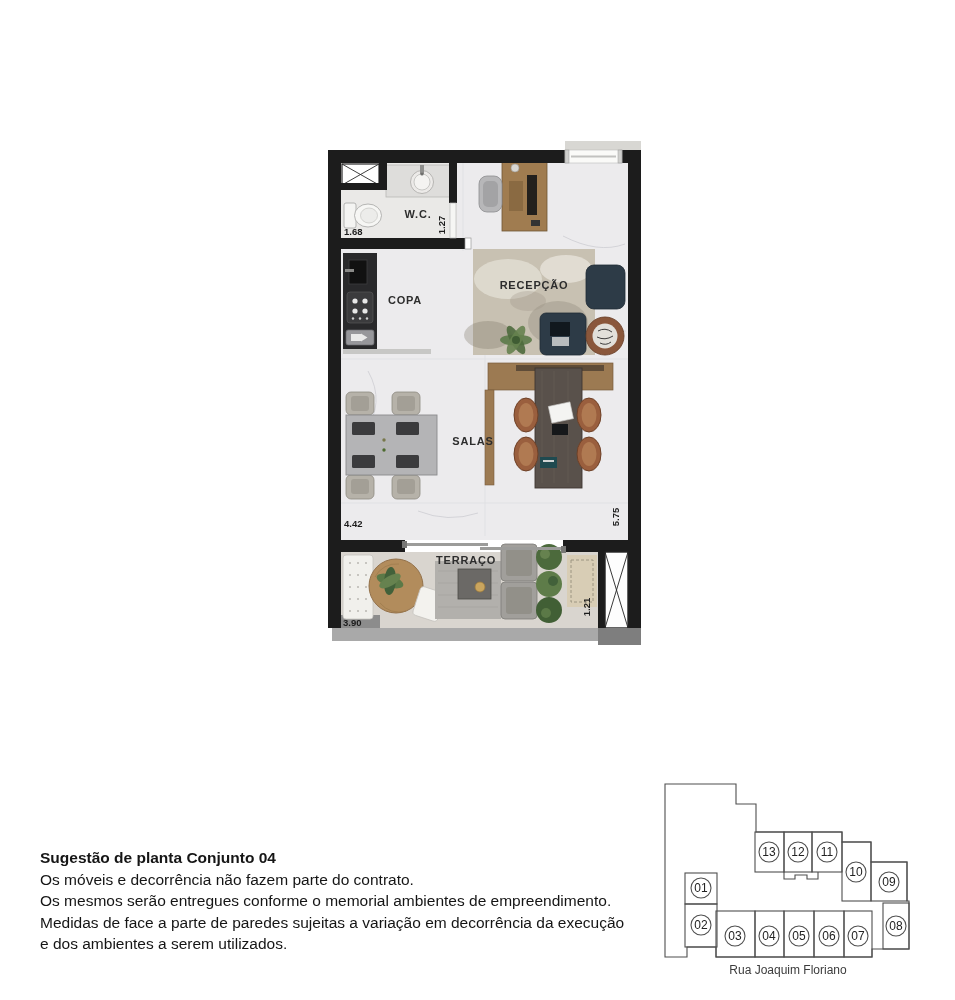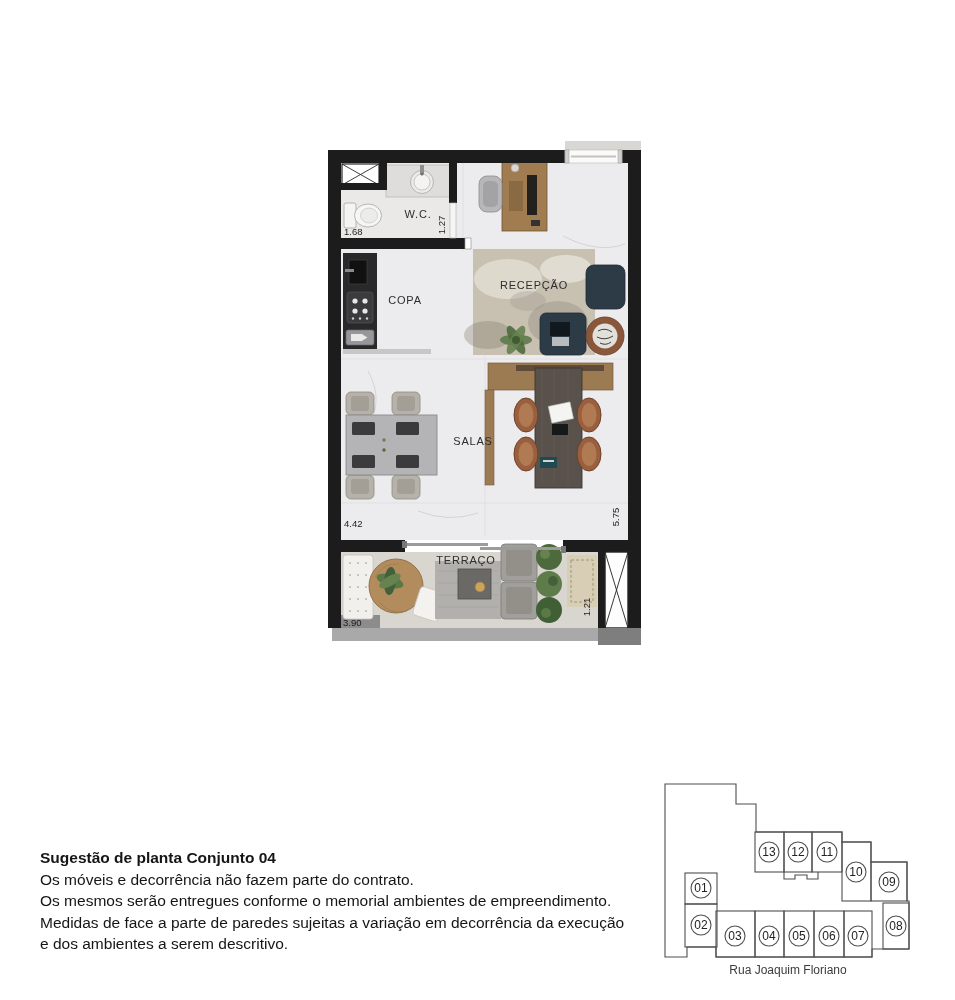--- a/index.html
+++ b/index.html
@@ -1,18 +1,18 @@
 <!DOCTYPE html>
 <html><head>
 <meta charset="utf-8">
 <style>
   html,body { margin:0; padding:0; background:#ffffff; }
   body { width:955px; height:1000px; position:relative; overflow:hidden;
          font-family:"Liberation Sans", sans-serif; }
-  .floorplan { position:absolute; left:328px; top:141px; width:262px; height:510px; }
+  .floorplan { position:absolute; left:328px; top:141px; width:262px; height:510px;font-weight:bold; }
   .keyplan   { position:absolute; left:659px; top:779px; width:292px; height:205px; }
   .notes     { position:absolute; left:40px; top:799px; width:630px;
                font-size:15.5px; line-height:21.5px; color:#151515; }
   .notes-title { font-weight:bold;margin-top:48px; }
   
   .room-label { font-family:"Liberation Sans",sans-serif; font-size:11px;
                 fill:#2d2d2d; letter-spacing:0.8px; }
   .dim-label  { font-family:"Liberation Sans",sans-serif; font-size:9.5px; fill:#1c1c1c; }
   .unit-num   { font-family:"Liberation Sans",sans-serif; font-size:12px; fill:#222222; }
   .street-label { font-family:"Liberation Sans",sans-serif; font-size:12px; fill:#3c3c3c; }
@@ -286,21 +286,21 @@
   <text class="dim-label" x="15" y="485">3.90</text>
   <text class="dim-label" text-anchor="middle" transform="rotate(-90 262 466)" x="262" y="466">1.21</text>
 </svg>
 </div>
 
 <div class="notes">
   <div class="notes-title">Sugestão de planta Conjunto 04</div>
   <div class="note-line">Os móveis e decorrência não fazem parte do contrato.</div>
   <div class="note-line">Os mesmos serão entregues conforme o memorial ambientes de empreendimento.</div>
   <div class="note-line">Medidas de face a parte de paredes sujeitas a variação em decorrência da execução</div>
-  <div class="note-line">e dos ambientes a serem descritivo.</div>
+  <div class="note-line">e dos ambientes a serem utilizados.</div>
 </div>
 
 <div class="keyplan">
 <svg viewBox="0 0 292 205" width="292" height="205">
   <path class="kp-line" d="M6,5 L77,5 L77,25 L97,25 L97,53 L183,53 L183,63 L212,63 L212,83 L248,83 L248,122 L250,122 L250,170 L213,170 L213,178 L57,178 L57,168 L28,168 L28,178 L6,178 Z"></path>
   <path class="kp-line" d="M125,93 L125,100 L136,100 L136,96 L148,96 L148,100 L159,100 L159,93"></path>
 
   <g>
     <rect class="kp-line" x="26" y="94" width="32" height="31"></rect>
     <circle class="kp-line" cx="42" cy="109" r="10"></circle>

